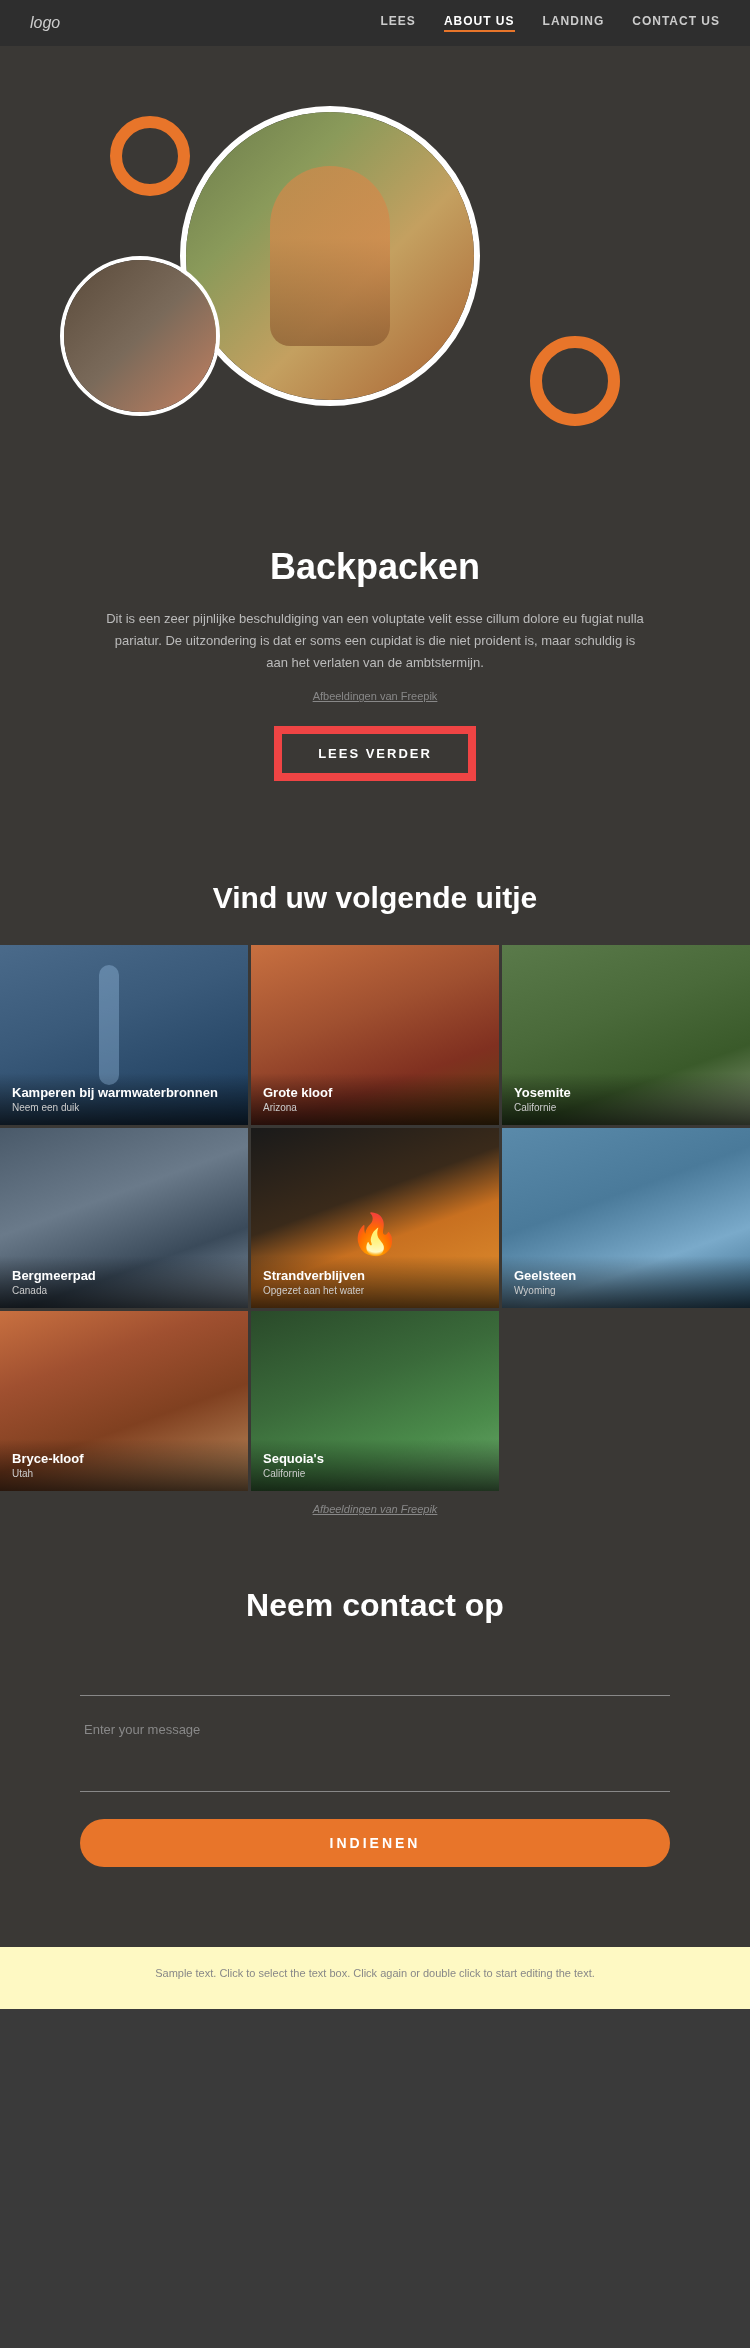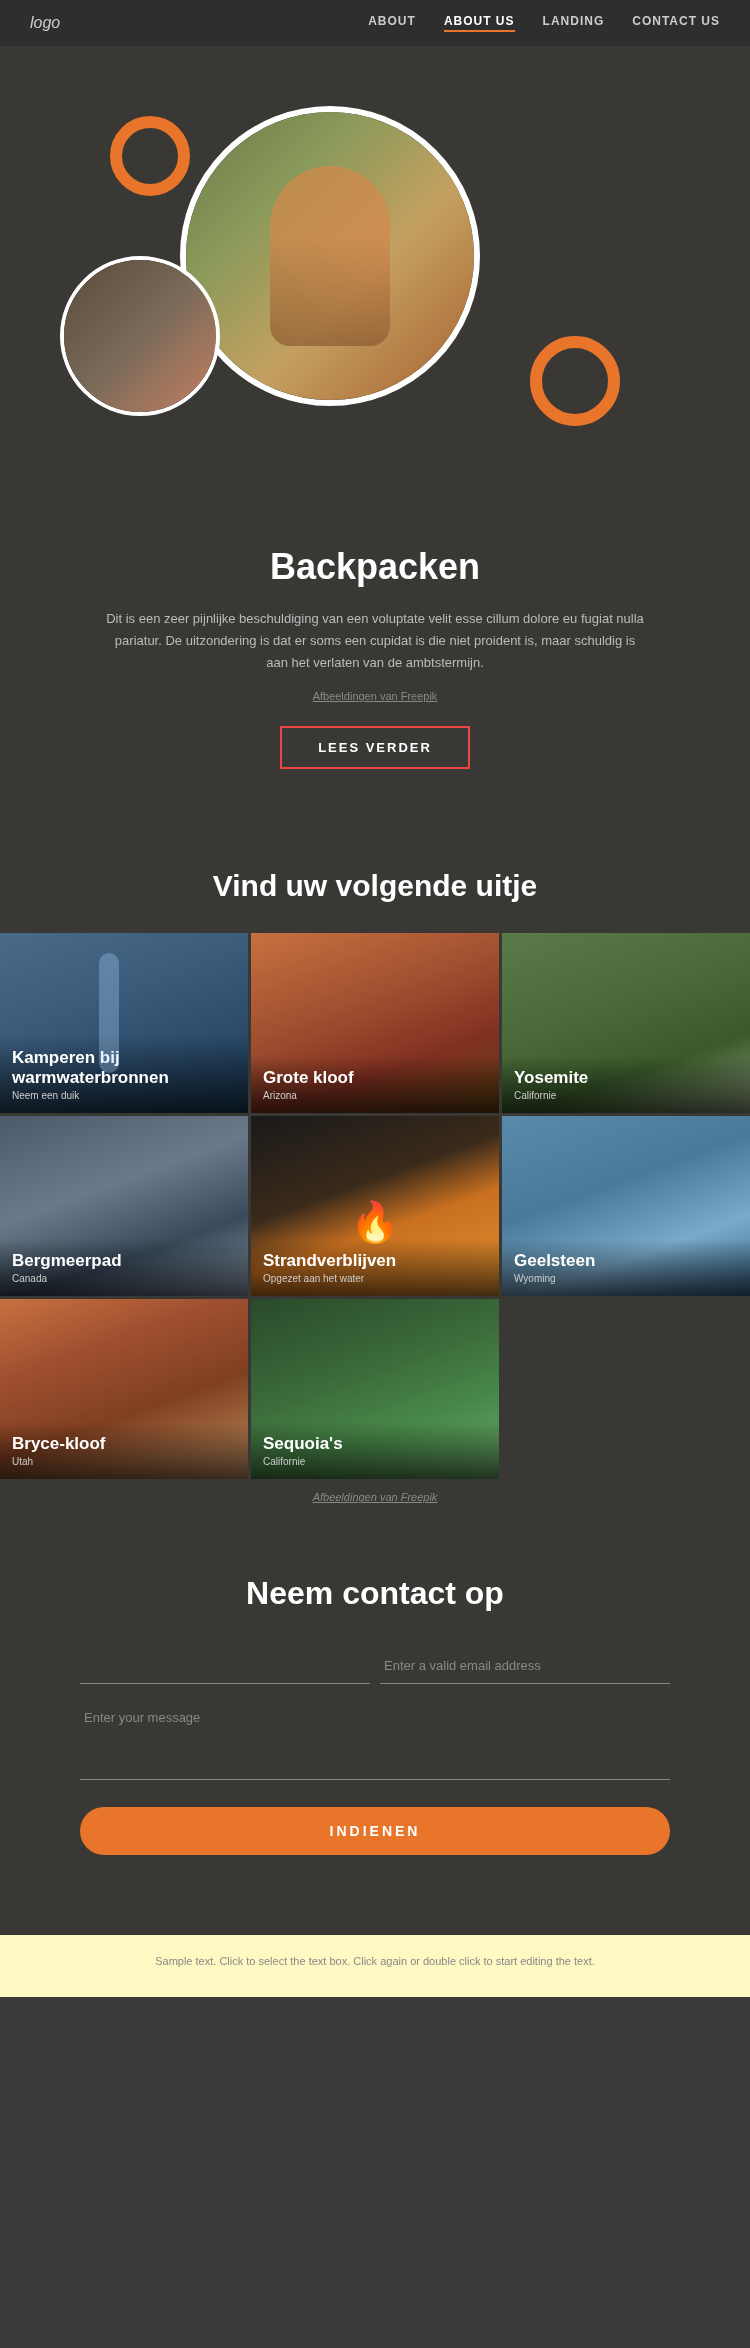--- a/index.html
+++ b/index.html
@@ -148,21 +148,21 @@
     }
     .hero-text .freepik-credit {
       font-size: 11px;
       color: #888;
       margin-bottom: 24px;
       text-decoration: underline;
       cursor: pointer;
     }
     .btn-lees {
       display: inline-block;
-      border: 2px solid #ef4444;
+      border: 8px solid #ef4444;
       color: #fff;
       padding: 12px 36px;
       font-size: 13px;
       letter-spacing: 2px;
       cursor: pointer;
       background: transparent;
       text-transform: uppercase;
       font-weight: bold;
     }
 
@@ -190,21 +190,21 @@
     }
     .grid-item .overlay {
       position: absolute;
       bottom: 0;
       left: 0;
       right: 0;
       padding: 12px;
       background: linear-gradient(transparent, rgba(0,0,0,0.7));
     }
     .grid-item .overlay h3 {
-      font-size: 17px;
+      font-size: 13px;
       font-weight: bold;
       color: #fff;
       margin-bottom: 2px;
     }
     .grid-item .overlay p {
       font-size: 10px;
       color: #ccc;
     }
 
     
@@ -335,21 +335,21 @@
       font-size: 11px;
       color: #888;
     }
   </style>
 </head>
 <body>
 
 <nav>
   <span class="nav-logo">logo</span>
   <div class="nav-links">
-    <a>ABOUT</a>
+    <a>LEES</a>
     <a class="active">ABOUT US</a>
     <a>LANDING</a>
     <a>CONTACT US</a>
   </div>
 </nav>
 
 <div class="hero">
   <div class="hero-circles">
     <div class="circle-orange-tl"></div>
     <div class="circle-main">
@@ -434,21 +434,20 @@
 
   </div>
   <div class="freepik-grid-credit">Afbeeldingen van Freepik</div>
 </div>
 
 <div class="contact-section">
   <h2>Neem contact op</h2>
   <div class="contact-form">
     <div class="form-row">
       <input type="text" placeholder="" style="">
-      <input type="email" placeholder="Enter a valid email address" style="">
     </div>
     <textarea class="form-textarea" placeholder="Enter your message" style=""></textarea>
     <button class="btn-submit">INDIENEN</button>
   </div>
 </div>
 
 <div class="footer-note">
   <span>Sample text. Click to select the text box. Click again or double click to start editing the text.</span>
 </div>
 

